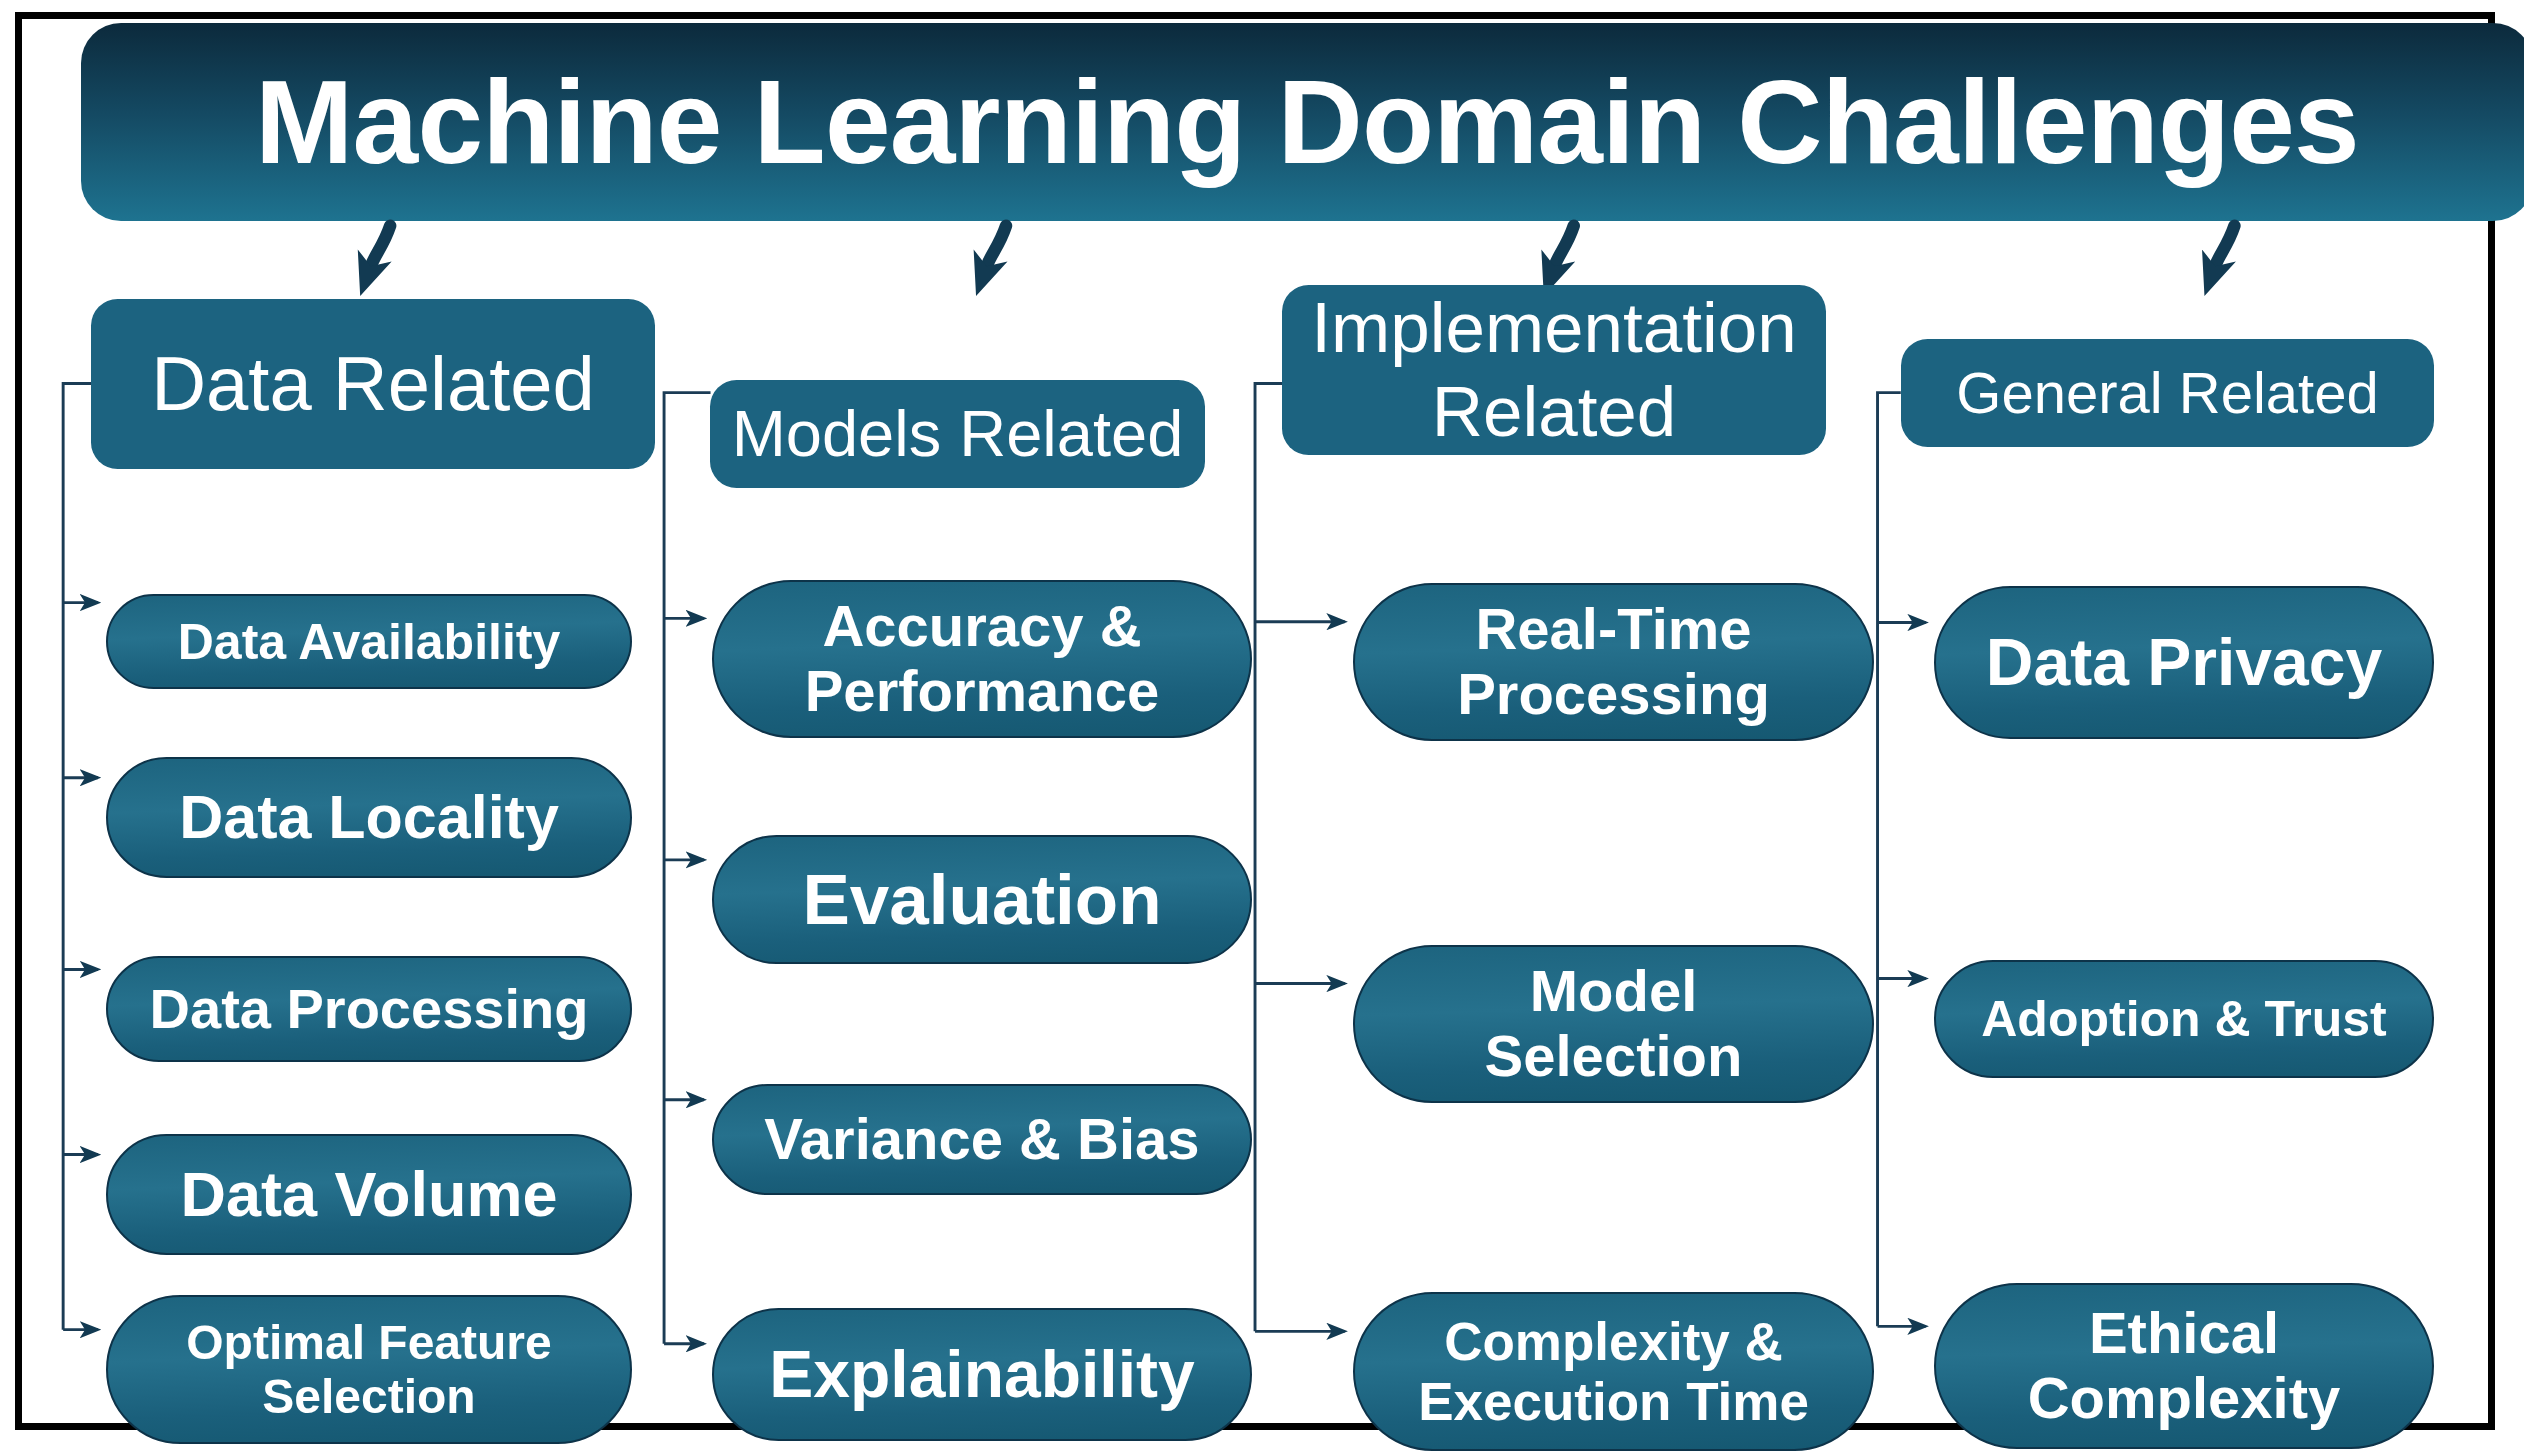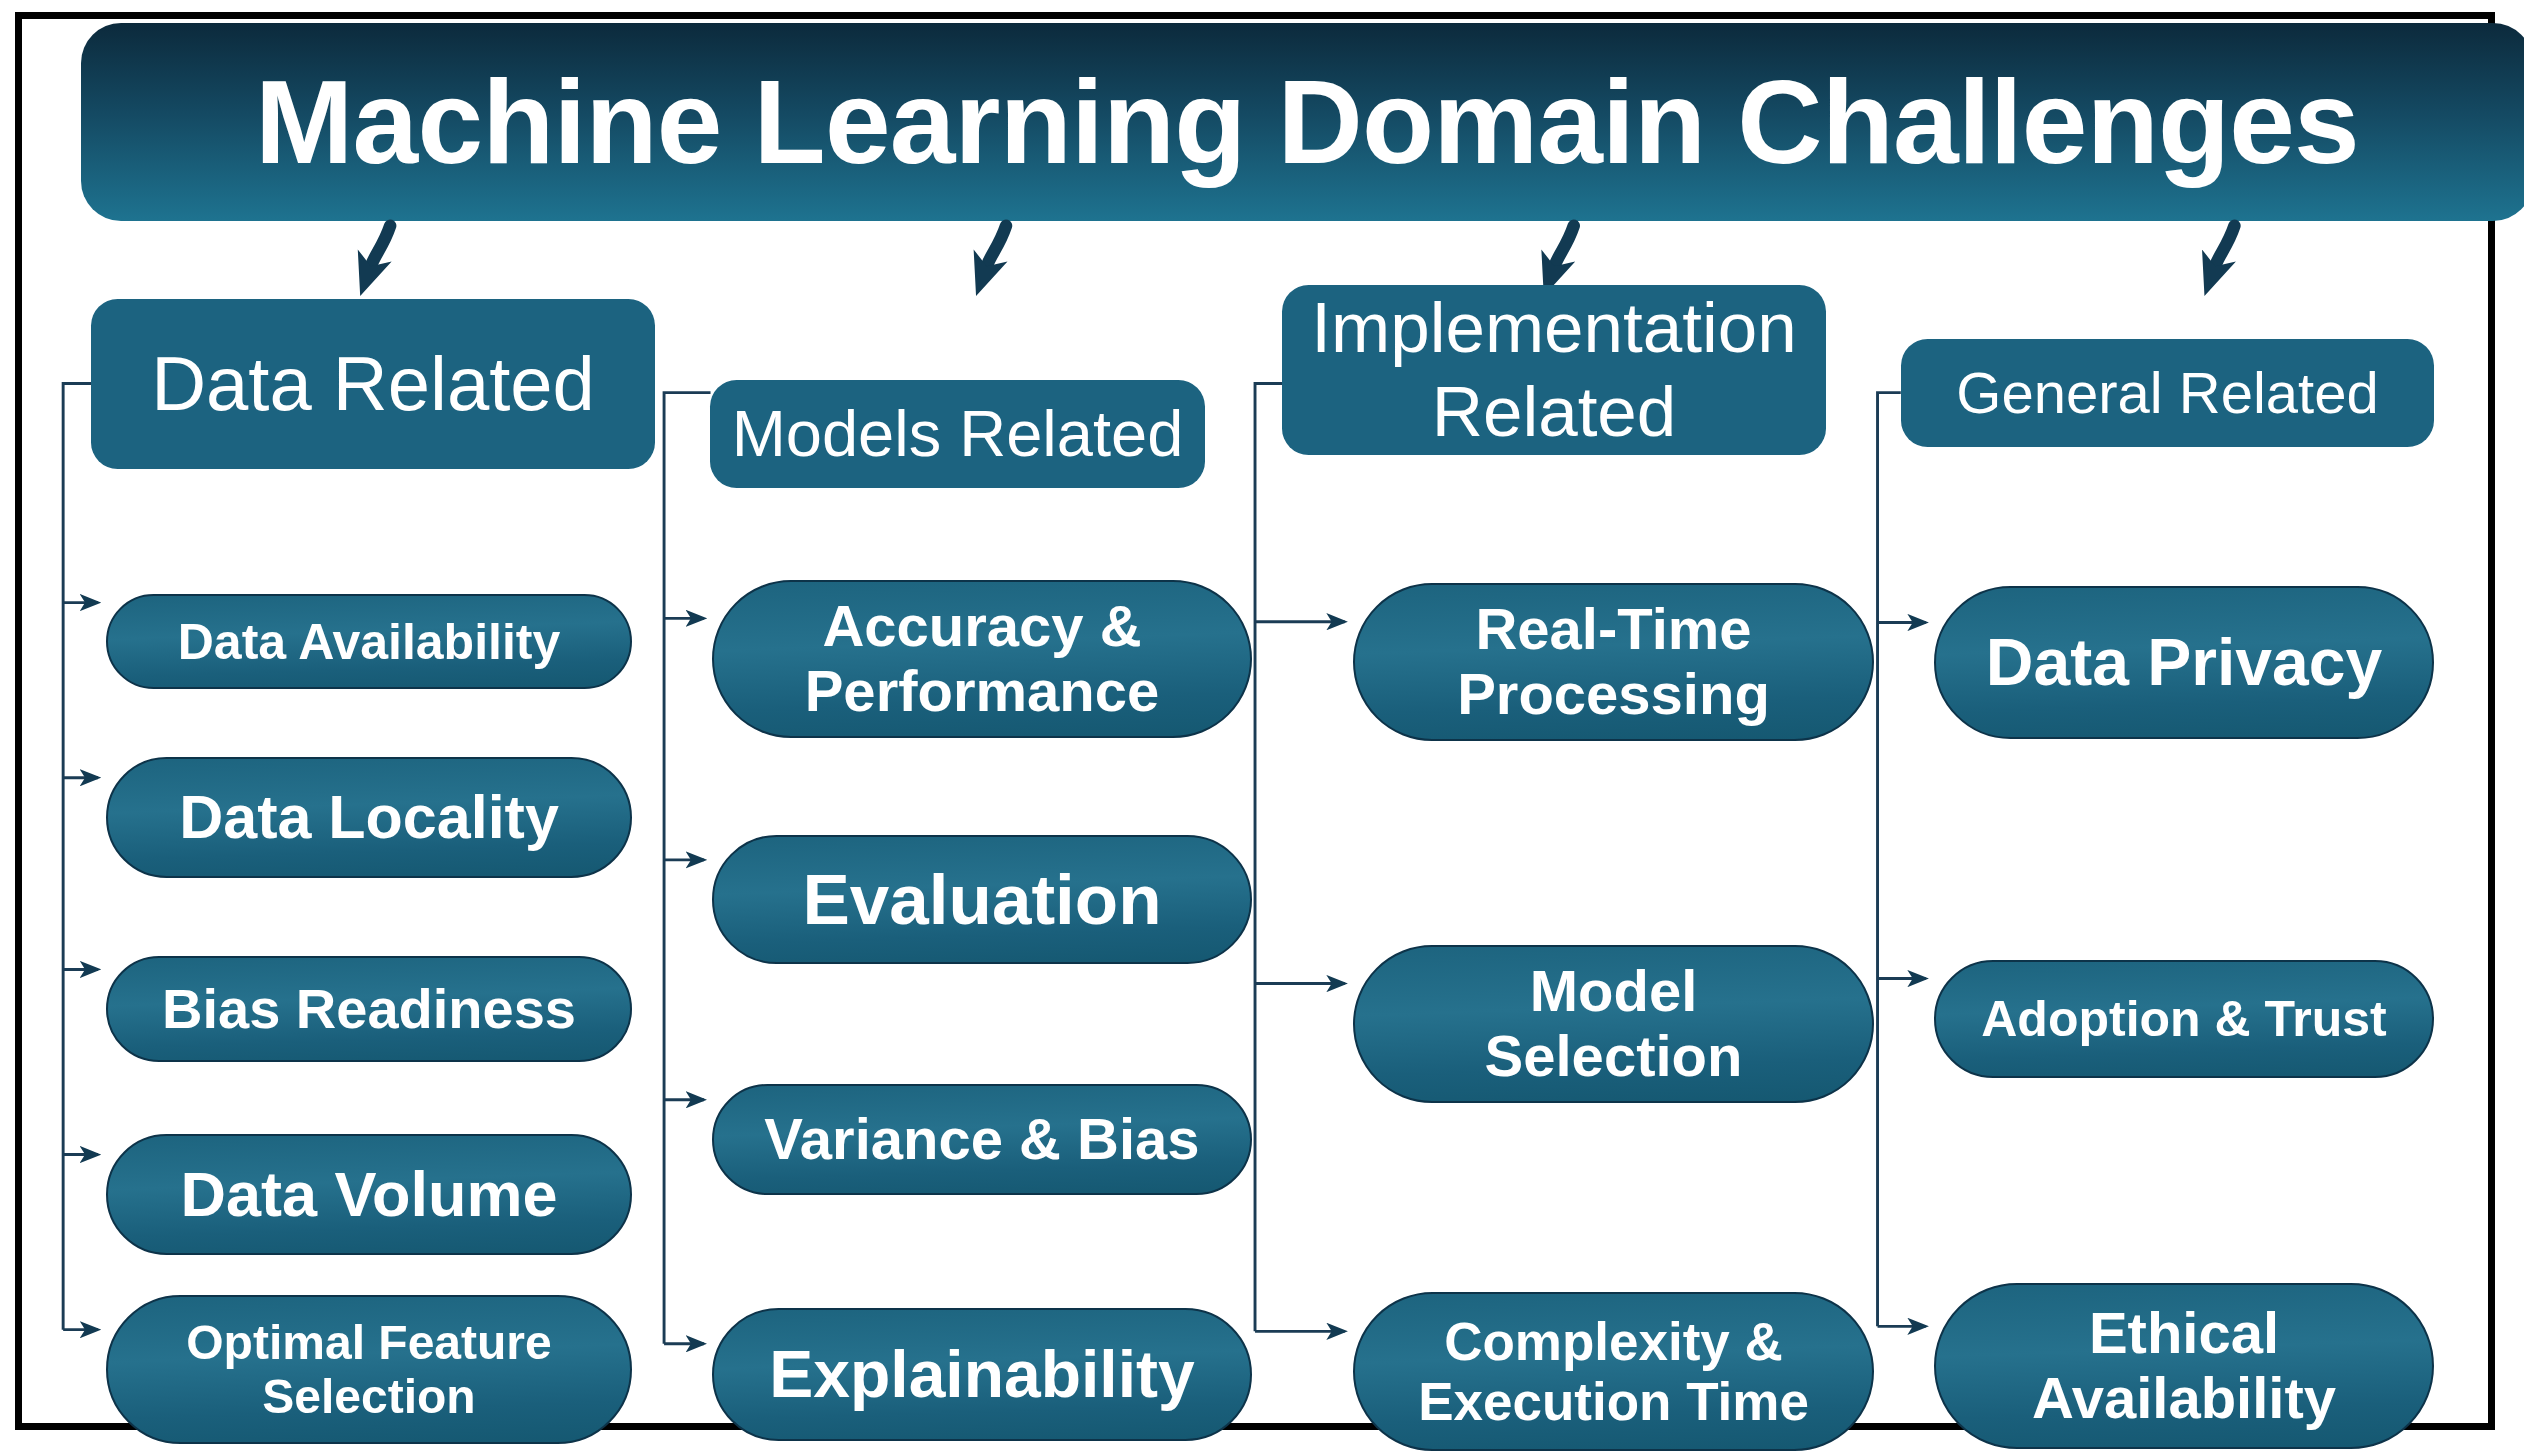--- a/index.html
+++ b/index.html
@@ -93,21 +93,21 @@
     <path class="conn" d="M2290 473 L2262 473 L2262 1598"></path>
     <path class="conn" d="M2262 750 L2320 750" marker-end="url(#ahSmall)"></path>
     <path class="conn" d="M2262 1179 L2320 1179" marker-end="url(#ahSmall)"></path>
     <path class="conn" d="M2262 1598 L2320 1598" marker-end="url(#ahSmall)"></path>
   </g>
 </svg>
 
 <div class="hdr" style="left:91px;top:299px;width:564px;height:170px;font-size:76px;">Data Related</div>
 <div class="pill" style="left:106px;top:554px;width:526px;height:95px;font-size:50px;">Data Availability</div>
 <div class="pill" style="left:106px;top:717px;width:526px;height:121px;font-size:61px;">Data Locality</div>
-<div class="pill" style="left:106px;top:916px;width:526px;height:106px;font-size:56px;">Bias Readiness</div>
+<div class="pill" style="left:106px;top:916px;width:526px;height:106px;font-size:56px;">Data Processing</div>
 <div class="pill" style="left:106px;top:1094px;width:526px;height:121px;font-size:63px;">Data Volume</div>
 <div class="pill" style="left:106px;top:1255px;width:526px;height:149px;font-size:48px;">Optimal Feature
 Selection</div>
 
 <div class="hdr" style="left:710px;top:339px;width:495px;height:108px;font-size:65px;margin-top:41px;">Models Related</div>
 <div class="pill" style="left:712px;top:540px;width:540px;height:158px;font-size:58px;">Accuracy &amp;
 Performance</div>
 <div class="pill" style="left:712px;top:795px;width:540px;height:129px;font-size:71px;">Evaluation</div>
 <div class="pill" style="left:712px;top:1044px;width:540px;height:111px;font-size:58px;">Variance &amp; Bias</div>
 <div class="pill" style="left:712px;top:1268px;width:540px;height:133px;font-size:66px;">Explainability</div>
@@ -118,14 +118,14 @@
 Processing</div>
 <div class="pill" style="left:1353px;top:905px;width:521px;height:158px;font-size:58px;">Model
 Selection</div>
 <div class="pill" style="left:1353px;top:1252px;width:521px;height:159px;font-size:53px;">Complexity &amp;
 Execution Time</div>
 
 <div class="hdr" style="left:1901px;top:339px;width:533px;height:108px;font-size:58px;">General Related</div>
 <div class="pill" style="left:1934px;top:546px;width:500px;height:153px;font-size:66px;">Data Privacy</div>
 <div class="pill" style="left:1934px;top:920px;width:500px;height:118px;font-size:50px;">Adoption &amp; Trust</div>
 <div class="pill" style="left:1934px;top:1243px;width:500px;height:166px;font-size:58px;">Ethical
-Availability</div>
+Complexity</div>
 
 
 </body></html>

